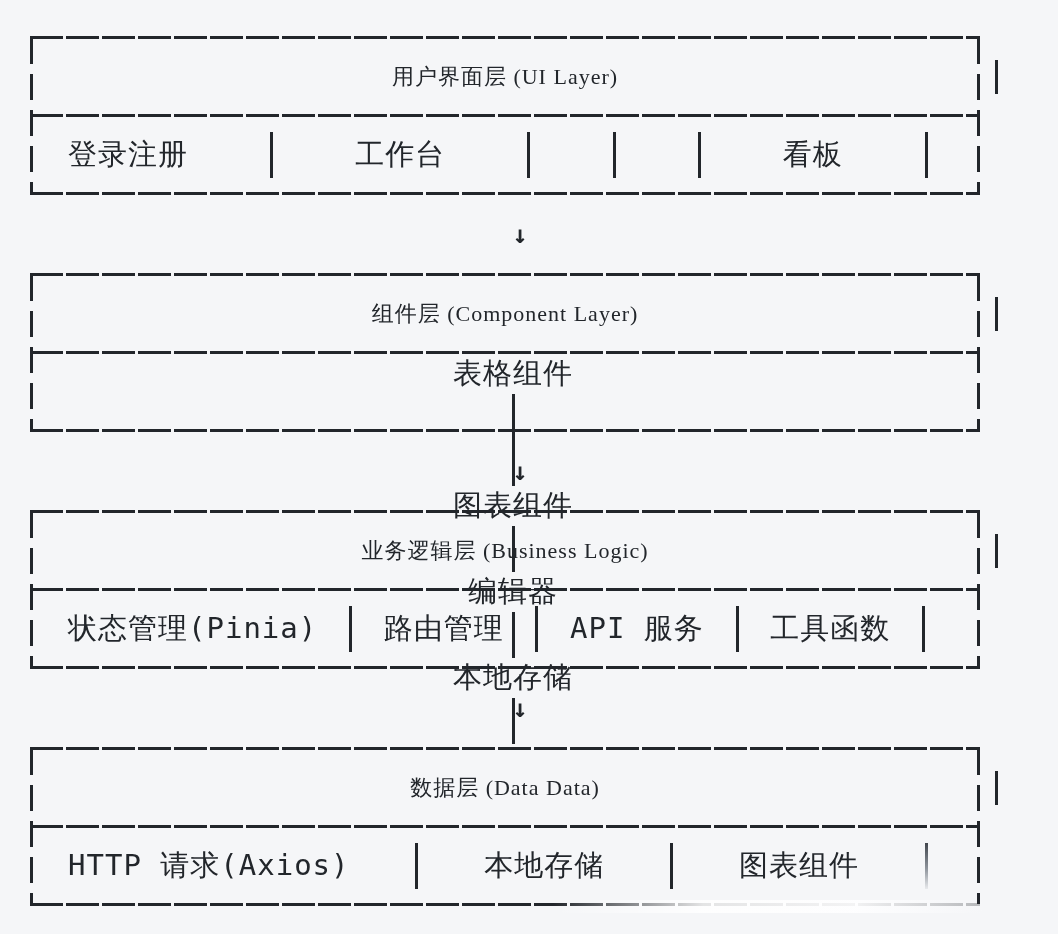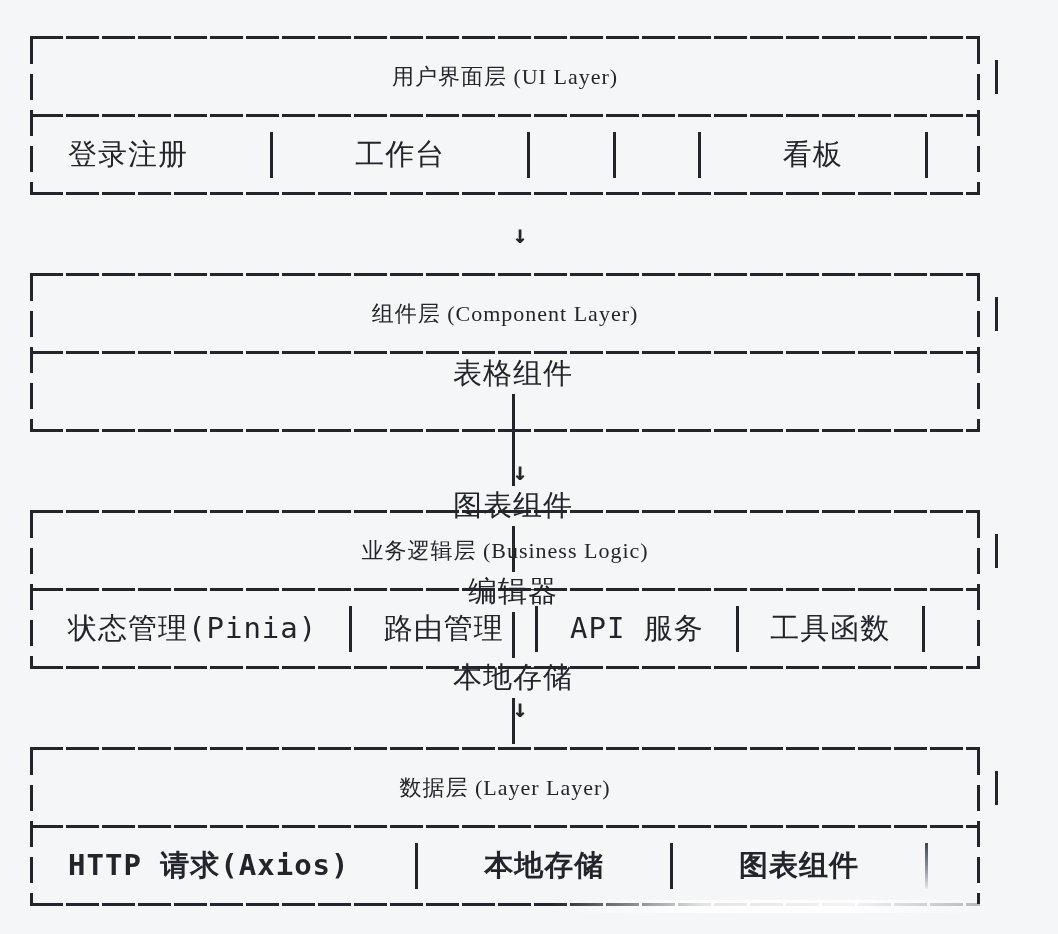--- a/index.html
+++ b/index.html
@@ -71,21 +71,21 @@
     width: 3px; height: 34px;
     background: var(--line);
   }
 
   .items-row {
     justify-content: space-between;
     padding: 0 52px 0 38px;
   }
   .layer-component .items-row { padding-right: 22px; flex-direction: column; }
   .layer-business  .items-row { padding-right: 55px; }
-  .layer-data      .items-row { padding-right: 52px; font-weight: bold; }
+  .layer-data      .items-row { padding-right: 52px; }
 
   .item {
     font-size: 29px;
     letter-spacing: 1px;
     white-space: nowrap;
   }
   .pipe {
     flex: none;
     width: 3px; height: 46px;
     background: var(--line);
@@ -185,21 +185,21 @@
       <div class="hline"></div>
     </section>
 
     <div class="arrow-row">
       <span class="arrow-glyph">↓</span>
     </div>
 
     <section class="layer-box layer-data">
       <div class="hline"></div>
       <div class="row title-row">
-        <span class="title">数据层 (Layer Layer)</span>
+        <span class="title">数据层 (Data Data)</span>
         <span class="stray-pipe"></span>
       </div>
       <div class="hline"></div>
       <div class="row items-row">
         <span class="item">HTTP 请求(Axios)</span>
         <span class="pipe"></span>
         <span class="item">本地存储</span>
         <span class="pipe"></span>
         <span class="item">图表组件</span>
         <span class="pipe pipe-faded"></span>

